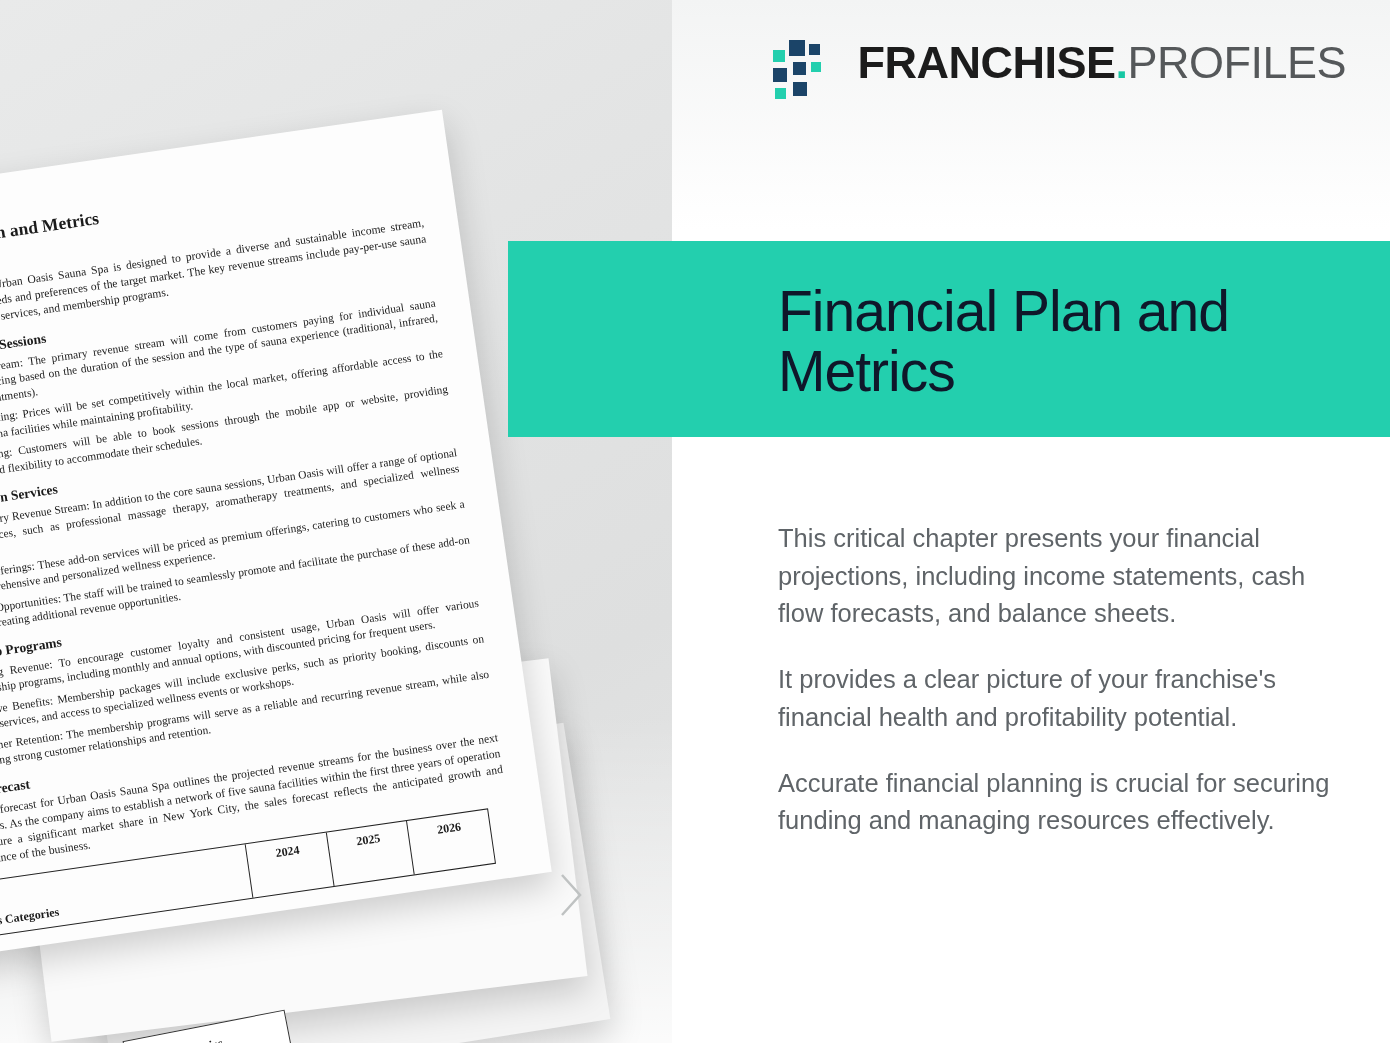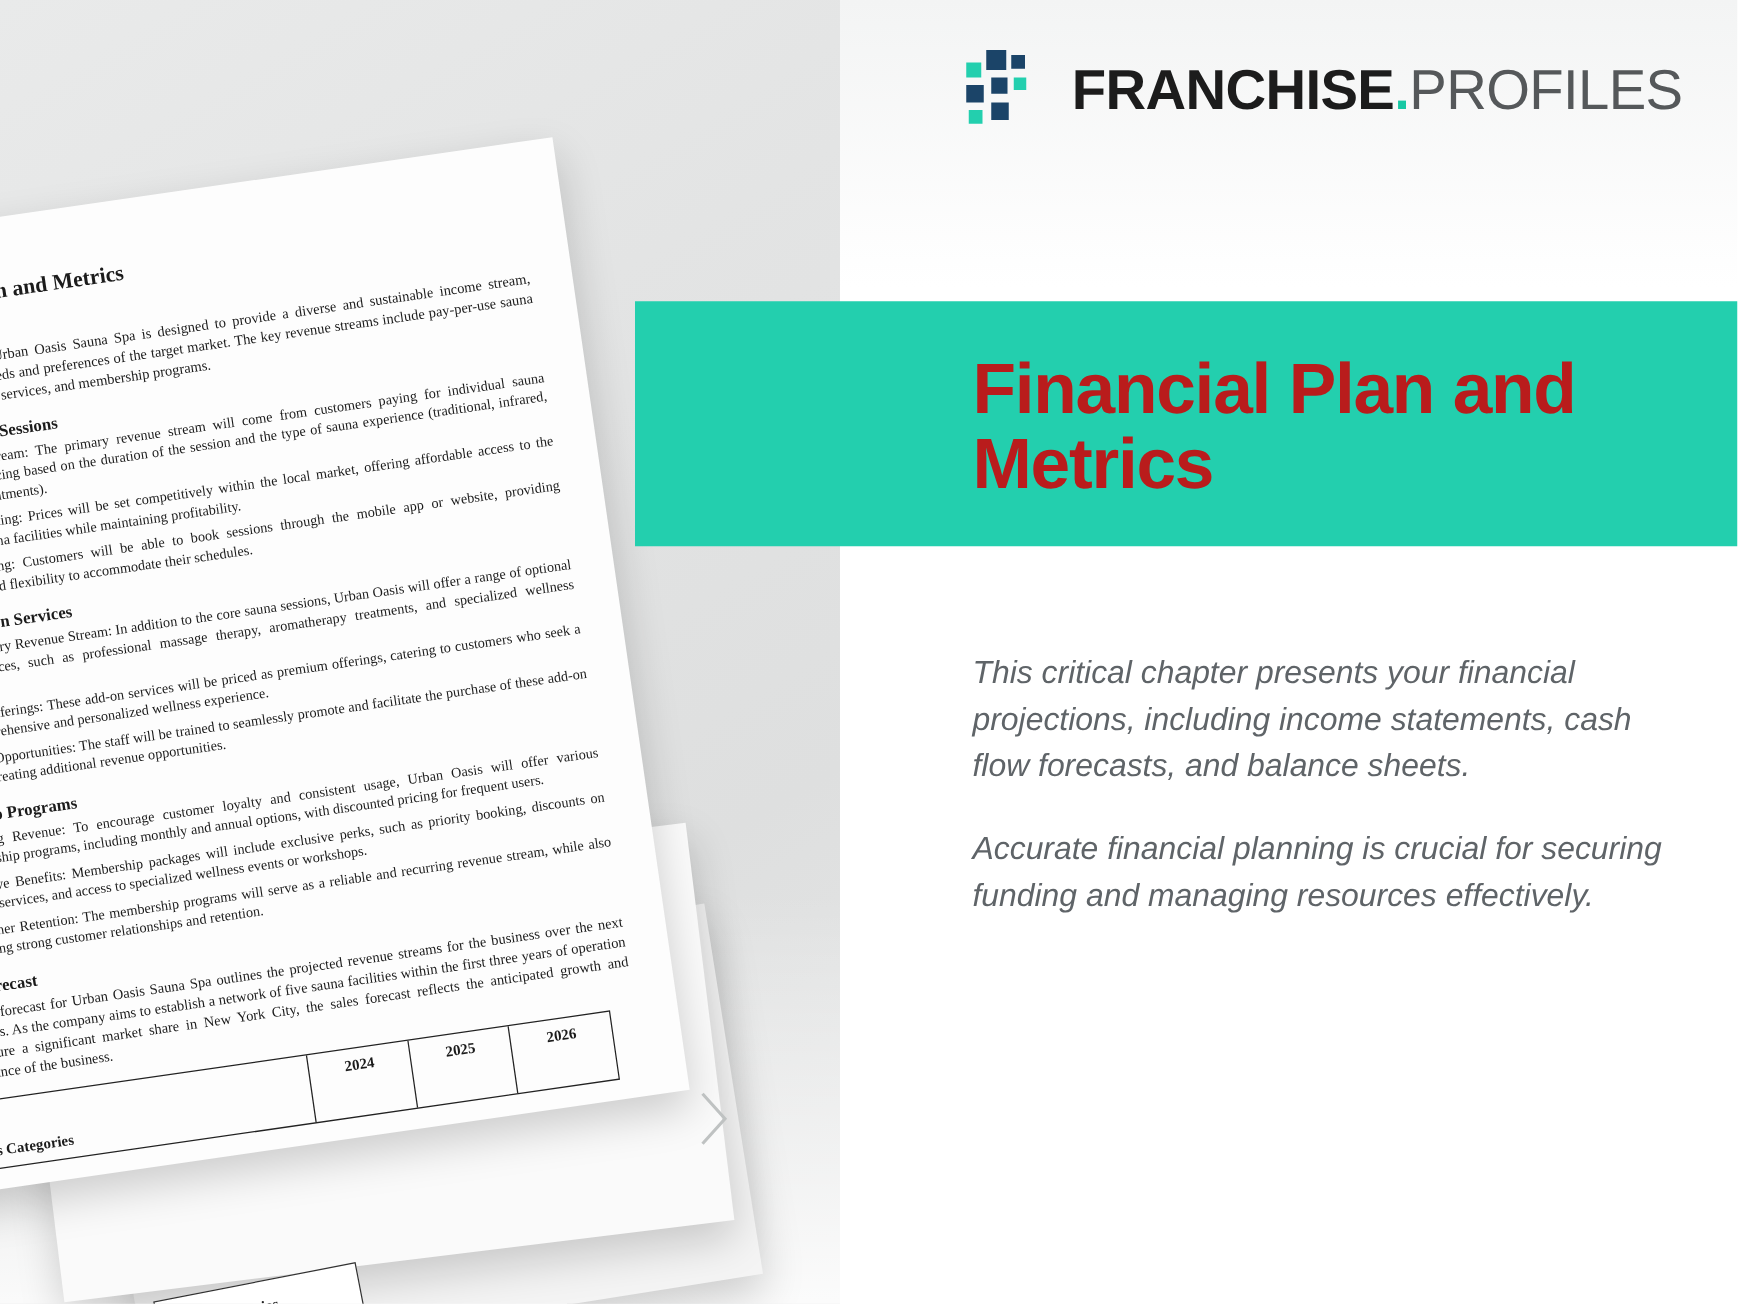--- a/index.html
+++ b/index.html
@@ -40,21 +40,20 @@
     width: 718px; height: 1043px;
     background: linear-gradient(180deg, #f3f4f4 0%, #ffffff 22%, #ffffff 100%);
   }
 
   
   .logo-wrap {
     position: absolute;
     right: 44px;
     top: 40px;
     display: flex;
-    align-items: center;
     gap: 22px;
   }
   .logo-mark {
     width: 62px;
     height: 62px;
     position: relative;
   }
   .logo-mark i {
     position: absolute;
     display: block;
@@ -86,39 +85,38 @@
     width: 882px;
     height: 196px;
     background: #23cfae;
   }
   .title-text {
     position: absolute;
     left: 778px;
     top: 281px;
     width: 580px;
     font-size: 57px;
-    font-weight: bold;
-    color: #b91c1c;
+    font-weight: normal;
+    color: #0f172a;
     line-height: 1.06;
     letter-spacing: -1px;
   }
 
   
   .body-copy {
     position: absolute;
     left: 778px;
     top: 520px;
     width: 570px;
     color: #5f6468;
     font-size: 25.5px;
     line-height: 1.48;
   }
   .body-copy p {
     margin: 0 0 28px 0;
-    font-style: italic;
   }
   .body-copy p:last-child { margin-bottom: 0; margin-top: 27px; }
 
   
   .doc-stack {
     position: absolute;
     left: -60px;
     top: 120px;
     width: 760px;
     height: 900px;
@@ -322,16 +320,17 @@
       <i style="left:2px;  top:48px; width:11px; height:11px; background:#23cfae;"></i>
       <i style="left:20px; top:42px; width:14px; height:14px; background:#1b4468;"></i>
     </div>
     <div class="logo-text">
       <span class="bold">FRANCHISE</span><span class="dot">.</span><span class="light">PROFILES</span>
     </div>
   </div>
 
   <div class="body-copy">
     <p>This critical chapter presents your financial projections, including income statements, cash flow forecasts, and balance sheets.</p>
+    <p>It provides a clear picture of your franchise's financial health and profitability potential.</p>
     <p>Accurate financial planning is crucial for securing funding and managing resources effectively.</p>
   </div>
 
 </div>
 
 </body></html>

